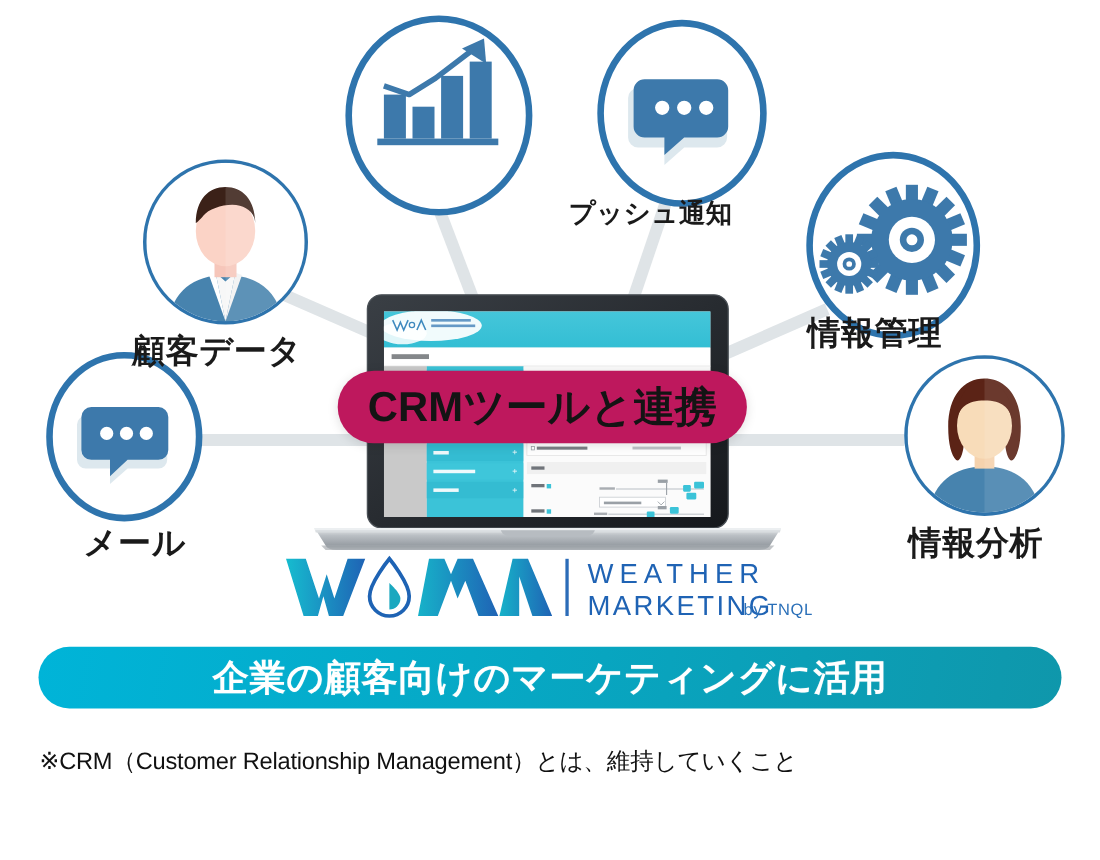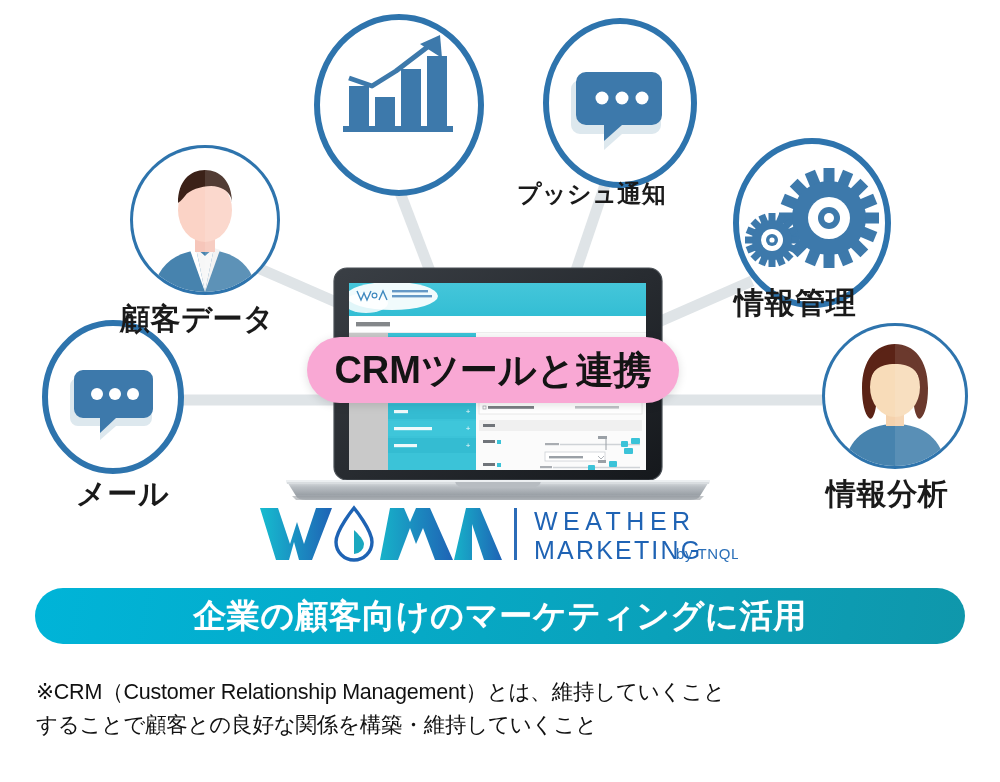--- a/index.html
+++ b/index.html
@@ -7,21 +7,21 @@
        font-family:"Liberation Sans","DejaVu Sans",sans-serif;}
   .stage{position:absolute;left:0;top:0;width:1000px;height:782px;}
   #diagram{position:absolute;left:0;top:0;width:1000px;height:570px;}
 
   
   .node-label{position:absolute;font-weight:bold;color:#1a1a1a;
     white-space:nowrap;letter-spacing:.02em;}
 
   
   .pill{position:absolute;display:flex;align-items:center;justify-content:center;
-    background:#f9a8d4;border-radius:40px;box-shadow:0 2px 10px rgba(0,0,0,.13);
+    background:#be185d;border-radius:40px;box-shadow:0 2px 10px rgba(0,0,0,.13);
     color:#141414;font-weight:bold;text-align:right;}
 
   
   .banner{position:absolute;left:35px;top:588px;width:930px;height:56px;
     border-radius:35px;
     background:linear-gradient(100deg,#00b4d8 0%,#06a9c6 42%,#0f97ab 100%);
     display:flex;align-items:center;justify-content:center;}
   .banner-text{color:#fff;font-weight:bold;font-size:33px;letter-spacing:.02em;
     text-shadow:0 0 1px rgba(255,255,255,.4);}
 
@@ -382,16 +382,15 @@
 
     <text x="418" y="55" font-family="Liberation Sans, sans-serif" font-size="15" letter-spacing="0.6" fill="#2a6fb8">by TNQL</text>
   </svg>
 
   <div class="banner">
     <span class="banner-text">企業の顧客向けのマーケティングに活用</span>
   </div>
 
   <div class="note">
     <span class="note-line">※CRM（Customer Relationship Management）とは、維持していくこと</span>
-    <span class="note-line">することで顧客との良好な関係を構築・維持していくこと</span>
   </div>
 
 </div>
 
 </body></html>

